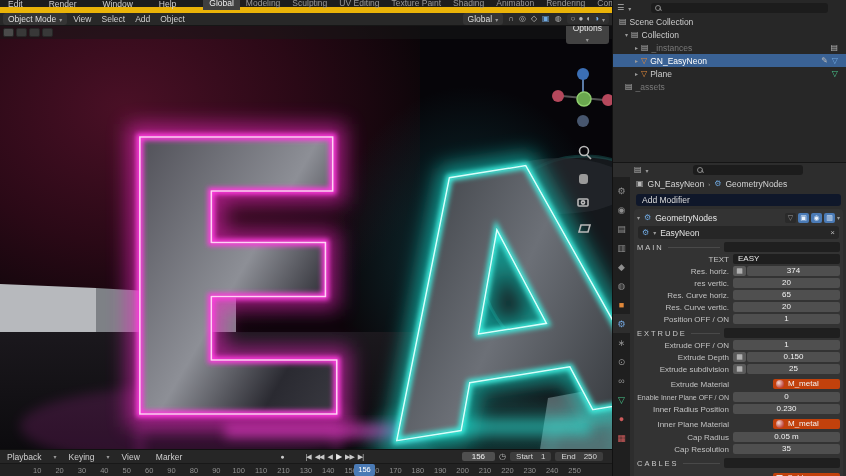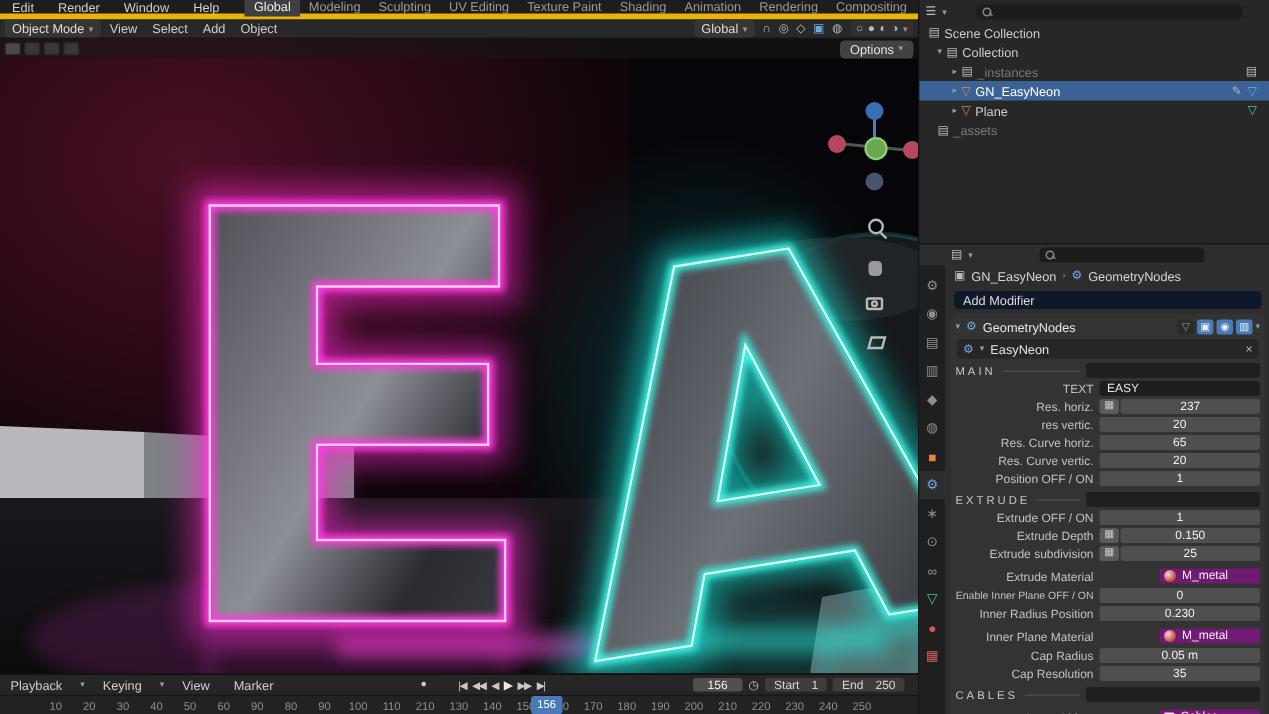--- a/index.html
+++ b/index.html
@@ -1,21 +1,21 @@
 <!DOCTYPE html>
 <html><head>
 <meta charset="utf-8">
 <style>
   * { margin:0; padding:0; box-sizing:border-box; }
   html,body { width:846px; height:476px; overflow:hidden; background:#000; }
   body { font-family:"Liberation Sans","DejaVu Sans",sans-serif; font-size:9px; color:#c8c8c8; -webkit-font-smoothing:antialiased; }
   .app { position:relative; width:846px; height:476px; background:#1d1d1d; }
 
   
-  .topbar { position:absolute; left:0; top:0; width:846px; height:13px; background:#1d1d1d; display:flex; align-items:center; gap:6px; padding:0 3px; border-bottom:4px solid #eab308; z-index:30;}
+  .topbar { position:absolute; left:0; top:0; width:846px; height:13px; background:#1d1d1d; display:flex; align-items:center; gap:16px; padding:0 3px; border-bottom:6px solid #eab308; z-index:30;}
   .menu-item { padding:0 5px; color:#cfcfcf; font-size:8.5px; }
   .wstabs { display:flex; align-items:center; margin-left:6px; }
   .wstab { padding:1px 6px 2px; color:#9a9a9a; font-size:8.5px; border-radius:3px 3px 0 0; white-space:nowrap; }
   .wstab.active { background:#3f3f3f; color:#efefef; }
   .topbar-right { margin-left:auto; display:flex; align-items:center; gap:4px; }
   .pill { display:flex; align-items:center; gap:3px; background:#2a2a2a; border-radius:3px; padding:1px 4px; font-size:8px; color:#d0d0d0;}
   .ico { font-size:8px; color:#b9b9b9; line-height:1; }
   .ico.blue { color:#6fa8e0; }
   .ico.orange { color:#e0883a; }
   .ico.green { color:#49c98e; }
@@ -24,21 +24,21 @@
   
   .vhead { position:absolute; left:0; top:13px; width:612px; height:13px; background:#282828; display:flex; align-items:center; padding:0 3px; gap:2px; border-bottom:1px solid #161616; z-index:30;}
   .dropdown { display:flex; align-items:center; gap:3px; background:#353535; border-radius:3px; padding:1px 5px; font-size:8.5px; color:#dedede; }
   .vhead .menu-item { padding:0 4px; }
   .vhead-right { margin-left:auto; display:flex; align-items:center; gap:5px; }
   .shade-group { display:flex; align-items:center; gap:3px; background:#303030; border-radius:3px; padding:1px 4px; }
   .shade-group .on { color:#7db7f0; }
   .vhead2 { position:absolute; left:0; top:26px; width:612px; height:13px; display:flex; align-items:center; padding:0 3px; background:rgba(24,24,24,0.55); z-index:25; }
   .toolbtn { width:11px; height:9px; background:#4a4a4a; border:1px solid #262626; border-radius:2px; margin-right:2px; }
   .toolbtn.dark { background:#383838; }
-  .options-btn { margin-left:auto; display:flex; gap:3px; align-items:center; background:#424242; border-radius:3px; padding:1px 7px; font-size:8.5px; color:#e2e2e2; }
+  .options-btn { margin-left:auto; display:flex; gap:3px; align-items:center; background:#424242; border-radius:3px; padding:1px 7px; font-size:8.5px; color:#e2e2e2;flex-direction:column; }
 
   
   .viewport { position:absolute; left:0; top:26px; width:612px; height:423px; background:#07060a; overflow:hidden; }
   .viewport svg { display:block; }
 
   
   .timeline { position:absolute; left:0; top:449px; width:612px; height:27px; background:#262626; border-top:1px solid #101010; z-index:30;}
   .tl-head { height:13px; display:flex; align-items:center; padding:0 3px; gap:8px; }
   .tl-head .menu-item { font-size:8.5px; padding:0 4px;}
   .transport { display:flex; align-items:center; gap:4px; margin-left:86px; }
@@ -81,21 +81,21 @@
   .modtoggles { display:flex; gap:2px; align-items:center;}
   .mtg { width:11px; height:10px; border-radius:2px; background:#2a2a2a; display:flex; align-items:center; justify-content:center; font-size:7px; color:#9a9a9a;}
   .mtg.on { background:#4a7ab5; color:#eaf2fb; }
   .ngroup { display:flex; align-items:center; gap:4px; height:13px; background:#262626; border-radius:3px; margin:2px 1px; padding:0 4px; font-size:8.5px; color:#e2e2e2;}
   .prow { display:flex; align-items:center; height:12px; gap:4px; }
   .prow.spaced { margin-top:3px; margin-bottom:1px;gap:44px; }
   .plabel { width:92px; text-align:right; font-size:8px; color:#c2c2c2; white-space:nowrap; flex:none;}
   .pval { flex:1; display:flex; align-items:center; gap:1px;}
   .field { flex:1; height:10px; background:#4f4f4f; border-radius:2px; font-size:8px; color:#f2f2f2; text-align:center; line-height:10px; }
   .field.txt { background:#1e1e1e; text-align:left; padding-left:5px; color:#e8e8e8;}
-  .field.obj { background:#701a75; text-align:left; padding-left:3px; display:flex; align-items:center; gap:4px; }
+  .field.obj { background:#c2410c; text-align:left; padding-left:3px; display:flex; align-items:center; gap:4px; }
   .attrbtn { width:13px; height:10px; background:#5a5a5a; border-radius:2px; font-size:7px; color:#d0d0d0; text-align:center; line-height:10px; flex:none;}
   .psec { display:flex; align-items:center; height:12px; gap:4px; margin-top:2px;}
   .psec .t { font-size:7.5px; letter-spacing:2px; color:#c9c9c9; white-space:nowrap;}
   .psec .line { flex:1; height:1px; background:#494949; }
   .psec .hfield { width:116px; height:10px; background:#1f1f1f; border-radius:2px; flex:none;}
   .mat-ico { width:8px; height:8px; border-radius:50%; background:radial-gradient(circle at 35% 35%, #f0d8d2, #c2473d 70%); flex:none;}
   .obj-ico { width:7px; height:7px; border:1.5px solid #e5e5e5; border-radius:1px; flex:none;}
 </style>
 </head>
 <body>
@@ -460,21 +460,21 @@
           <div class="prow">
             <span class="plabel">TEXT</span>
             <span class="pval">
                 <span class="field txt">EASY</span>
               </span>
           </div>
           <div class="prow">
             <span class="plabel">Res. horiz.</span>
             <span class="pval">
               <span class="attrbtn">▦</span>
-              <span class="field">237</span>
+              <span class="field">374</span>
             </span>
           </div>
           <div class="prow">
             <span class="plabel">res vertic.</span>
             <span class="pval">
                 <span class="field">20</span>
               </span>
           </div>
           <div class="prow">
             <span class="plabel">Res. Curve horiz.</span>

